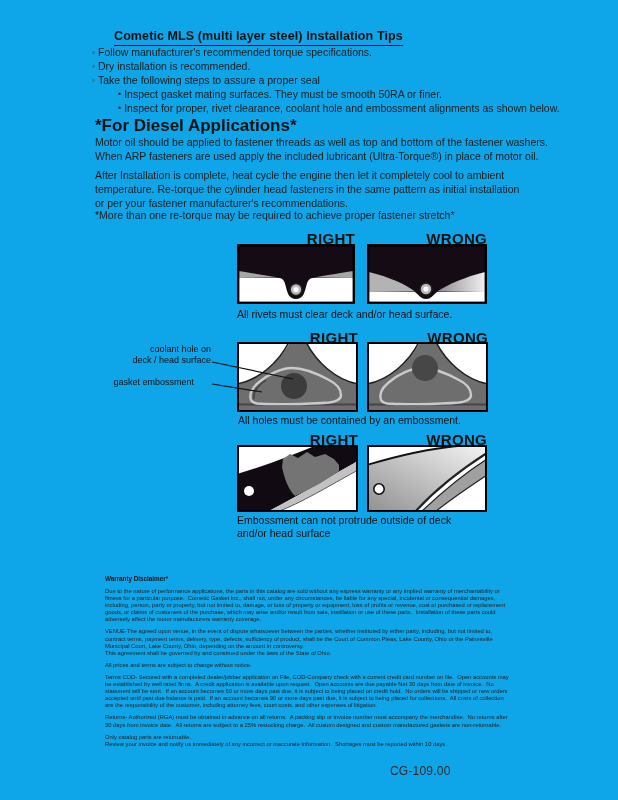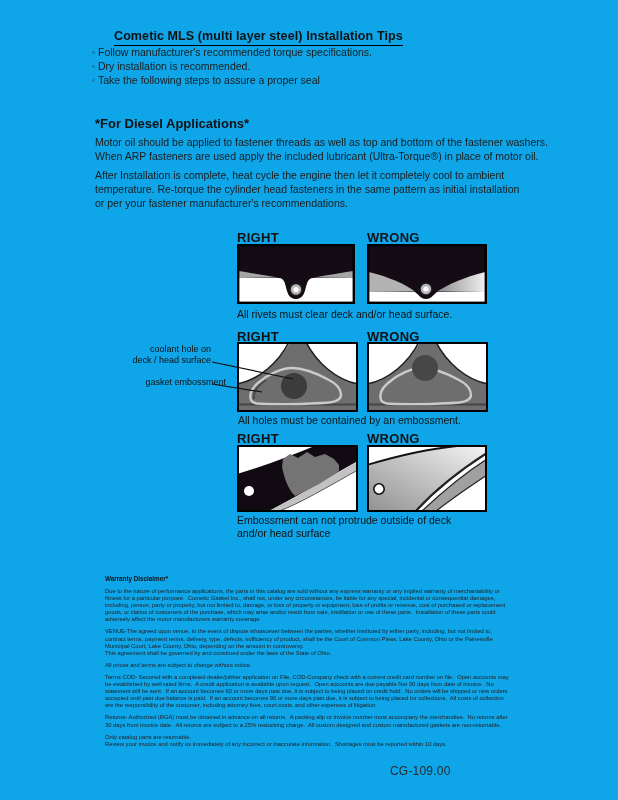--- a/index.html
+++ b/index.html
@@ -7,50 +7,53 @@
         font-family:"Liberation Sans", sans-serif;color:#1c1c1c;overflow:hidden;}
   .abs{position:absolute;}
   .title{font-size:12.5px;font-weight:bold;color:#111;
          border-bottom:1.6px solid #000;padding-bottom:2px;display:inline-block;letter-spacing:0.1px;}
   .tips{font-size:10.5px;}
   .tip{white-space:nowrap;height:14px;line-height:14px;}
   .tip .bm{font-size:8.5px;vertical-align:1px;margin-right:3px;}
   .tip.sub{margin-left:26px;}
   .tip.sub .bm{font-size:9px;margin-right:3px;}
   .body-text{font-size:10.5px;line-height:14px;white-space:pre-wrap;}
-  .d-head{font-size:13px;font-weight:bold;color:#111;}
-  .fig-label{font-size:13px;font-weight:600;color:#111;text-align:left;letter-spacing:0.3px;}
+  .d-head{font-size:17px;font-weight:bold;color:#111;}
+  .fig-label{font-size:15px;font-weight:600;color:#111;text-align:right;letter-spacing:0.3px;}
   .caption{font-size:10.5px;line-height:12.5px;color:#111;white-space:pre-line;}
   .callout{font-size:9px;line-height:10.5px;color:#111;text-align:right;white-space:pre-line;}
   .w-head{font-size:6.3px;font-weight:bold;color:#111;}
   .fineprint{font-size:5.8px;line-height:7.1px;white-space:pre-wrap;width:478px;margin:0 0 5px 0;color:#222;}
   .footer-code{font-size:12px;color:#2a2a2a;letter-spacing:0.2px;}
   svg{display:block;}
 </style>
 </head>
 <body>
 
 <div class="page">
 
   <div class="abs" style="left:114px;top:26px;">
     <span class="title">Cometic MLS (multi layer steel) Installation Tips</span>
   </div>
 
   <div class="abs tips" style="left:92px;top:45px;">
     <div class="tip"><span class="bm">◦</span><span>Follow manufacturer's recommended torque specifications.</span></div>
     <div class="tip"><span class="bm">◦</span><span>Dry installation is recommended.</span></div>
     <div class="tip"><span class="bm">◦</span><span>Take the following steps to assure a proper seal</span></div>
+    <div class="tip sub"><span class="bm">•</span><span>Inspect gasket mating surfaces.  They must be smooth 50RA or finer.</span></div>
+    <div class="tip sub"><span class="bm">•</span><span>Inspect for proper, rivet clearance, coolant hole and embossment alignments as shown below.</span></div>
   </div>
 
   <div class="abs d-head" style="left:95px;top:116px;">*For Diesel Applications*</div>
   <div class="abs body-text" style="left:95px;top:135px;width:520px;">Motor oil should be applied to fastener threads as well as top and bottom of the fastener washers.
 When ARP fasteners are used apply the included lubricant (Ultra-Torque®) in place of motor oil.</div>
   <div class="abs body-text" style="left:95px;top:168px;width:520px;">After Installation is complete, heat cycle the engine then let it completely cool to ambient
 temperature. Re-torque the cylinder head fasteners in the same pattern as initial installation
 or per your fastener manufacturer's recommendations.</div>
+  <div class="abs body-text" style="left:95px;top:208px;width:520px;">*More than one re-torque may be required to achieve proper fastener stretch*</div>
 
   <div class="abs fig-label" style="left:237px;top:230px;width:118px;">RIGHT</div>
   <div class="abs fig-label" style="left:367px;top:230px;width:120px;">WRONG</div>
 
   <div class="abs" style="left:237px;top:244px;">
     <svg width="118" height="60" viewBox="0 0 118 60">
       <rect x="0" y="0" width="118" height="60" fill="#140b14"></rect>
       <path d="M2,27 C20,30 32,32 42,33.5 L2,34 Z" fill="#a6a6a6"></path>
       <path d="M116,27 C98,30 86,32 76,33.5 L116,34 Z" fill="#a6a6a6"></path>
       <path d="M2,34 L42,34 C52,34 46,55 59,55 C72,55 66,34 76,34 L116,34 L116,58 L2,58 Z" fill="#ffffff"></path>
@@ -76,21 +79,21 @@
       <rect x="1.2" y="1.2" width="117.6" height="57.6" fill="none" stroke="#000000" stroke-width="2.4"></rect>
     </svg>
   </div>
   <div class="abs caption" style="left:237px;top:308px;width:300px;">All rivets must clear deck and/or head surface.</div>
 
   <div class="abs fig-label" style="left:237px;top:329px;width:121px;">RIGHT</div>
   <div class="abs fig-label" style="left:367px;top:329px;width:121px;">WRONG</div>
 
   <div class="abs callout" style="left:113px;top:344px;width:98px;">coolant hole on
 deck / head surface</div>
-  <div class="abs callout" style="left:128px;top:377px;width:98px;">gasket embossment</div>
+  <div class="abs callout" style="left:96px;top:377px;width:98px;">gasket embossment</div>
 
   <div class="abs" style="left:237px;top:342px;">
     <svg width="121" height="70" viewBox="0 0 121 70">
       <rect x="0" y="0" width="121" height="70" fill="#ffffff"></rect>
       <path d="M0,42 C22,38 42,20 52,2 L52,0 L69,0 C79,20 99,38 121,42 L121,70 L0,70 Z" fill="#6e6e6e"></path>
       <path d="M0,42 C22,38 42,20 52,0" fill="none" stroke="#1f1f1f" stroke-width="1.6"></path>
       <path d="M121,42 C99,38 79,20 69,0" fill="none" stroke="#1f1f1f" stroke-width="1.6"></path>
       <rect x="0" y="61.5" width="121" height="2" fill="#454545"></rect>
       <path d="M14,58 C12,52 14,47 21,41 C31,32 45,26 55,26 C66,26 81,32 92,38 C100,42 104,47 104,53 C104,57 100,59.5 92,60.5 C70,62.5 30,62.5 20,61.5 C16.5,61 15,60 14,58 Z" fill="none" stroke="#c7cbcb" stroke-width="2.4"></path>
       <path d="M17,57 C16,50 21,43 29,38" fill="none" stroke="#2a2a2a" stroke-width="2" opacity="0.55"></path>

